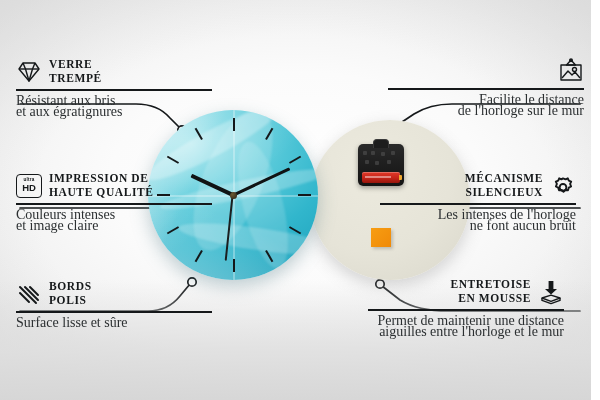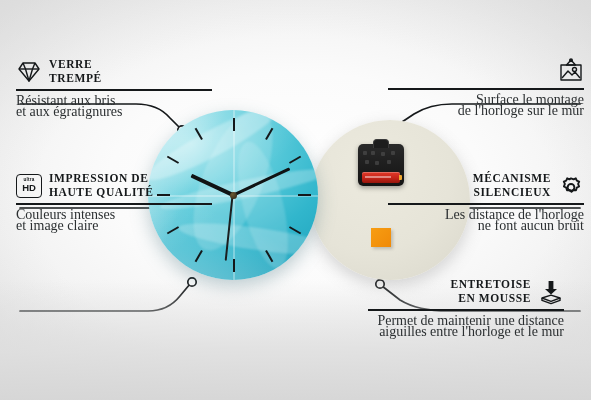--- a/index.html
+++ b/index.html
@@ -113,21 +113,21 @@
   .hdbadge .u{font-size:4.6px;font-weight:bold;letter-spacing:.2px;color:#15181a;
               font-family:"Liberation Sans",sans-serif;}
   .hdbadge .hd{font-size:9.5px;font-weight:bold;color:#15181a;
                font-family:"Liberation Sans",sans-serif;margin-top:.5px;}
 
   
   #f-verre{left:16px;top:58px;}
   #f-impression{left:16px;top:172px;}
   #f-bords{left:16px;top:280px;}
   #f-poignee{left:388px;top:58px;}
-  #f-mecanisme{left:388px;top:172px;}
+  #f-mecanisme{left:380px;top:172px;}
   #f-entretoise{left:368px;top:278px;}
 
   
   #links{position:absolute;left:0;top:0;width:600px;height:400px;pointer-events:none;}
 </style>
 </head>
 <body>
 
 <div id="stage">
 
@@ -237,38 +237,61 @@
         <div>HAUTE QUALITÉ</div>
       </div>
     </div>
     <div class="rule"></div>
     <div class="desc">
       <div>Couleurs intenses</div>
       <div>et image claire</div>
     </div>
   </div>
 
+  <div class="feature left" id="f-bords">
+    <div class="head">
+      <span class="icon">
+        <svg viewBox="0 0 26 26">
+            <g stroke="#15181a" stroke-width="2" stroke-linecap="round">
+          <path d="M4 6 L20 22"></path>
+              <path d="M9 6 L22 19"></path>
+              <path d="M14 6 L22 14"></path>
+              <path d="M4 12 L13 21"></path>
+        </g>
+          </svg>
+      </span>
+      <div class="title">
+        <div>BORDS</div>
+        <div>POLIS</div>
+      </div>
+    </div>
+    <div class="rule"></div>
+    <div class="desc">
+      <div>Surface lisse et sûre</div>
+      <div></div>
+    </div>
+  </div>
 
   <div class="feature right" id="f-poignee">
     <div class="head">
       <span class="icon">
         <svg viewBox="0 0 26 26">
             <g fill="none" stroke="#15181a" stroke-width="1.4" stroke-linejoin="round">
           <rect x="3" y="7" width="20" height="15"></rect>
           <path d="M13 2 L8.5 7 H17.5 Z"></path>
           <circle cx="13" cy="2.2" r="1.3" fill="#15181a"></circle>
           <path d="M4 20 L10 13 L14 17 L17 14 L22 20"></path>
           <circle cx="16.5" cy="11.5" r="2"></circle>
         </g>
           </svg>
       </span>
     </div>
     <div class="rule"></div>
     <div class="desc">
-      <div>Surface le montage</div>
+      <div>Facilite le distance</div>
       <div>de l'horloge sur le mur</div>
     </div>
   </div>
 
   <div class="feature right" id="f-mecanisme">
     <div class="head">
       <div class="title">
         <div>MÉCANISME</div>
         <div>SILENCIEUX</div>
       </div>
@@ -276,21 +299,21 @@
         <svg viewBox="0 0 26 26">
             <g fill="none" stroke="#15181a" stroke-width="1.9" stroke-linecap="round" stroke-linejoin="round">
           <path d="M13 3.4 l2.6 1.0 2.2-1.1 1.0 2.4 2.4 1.0-1.1 2.2 1.0 2.6-2.3 1.2-0.8 2.5-2.6-0.2-1.9 1.8-1.9-1.8-2.6 0.2-0.8-2.5-2.3-1.2 1.0-2.6-1.1-2.2 2.4-1.0 1.0-2.4 2.2 1.1z" transform="translate(0,2)"></path>
           <circle cx="13" cy="14.4" r="3.4"></circle>
         </g>
           </svg>
       </span>
     </div>
     <div class="rule"></div>
     <div class="desc">
-      <div>Les distance de l'horloge</div>
+      <div>Les intenses de l'horloge</div>
       <div>ne font aucun bruit</div>
     </div>
   </div>
 
   <div class="feature right" id="f-entretoise">
     <div class="head">
       <div class="title">
         <div>ENTRETOISE</div>
         <div>EN MOUSSE</div>
       </div>

